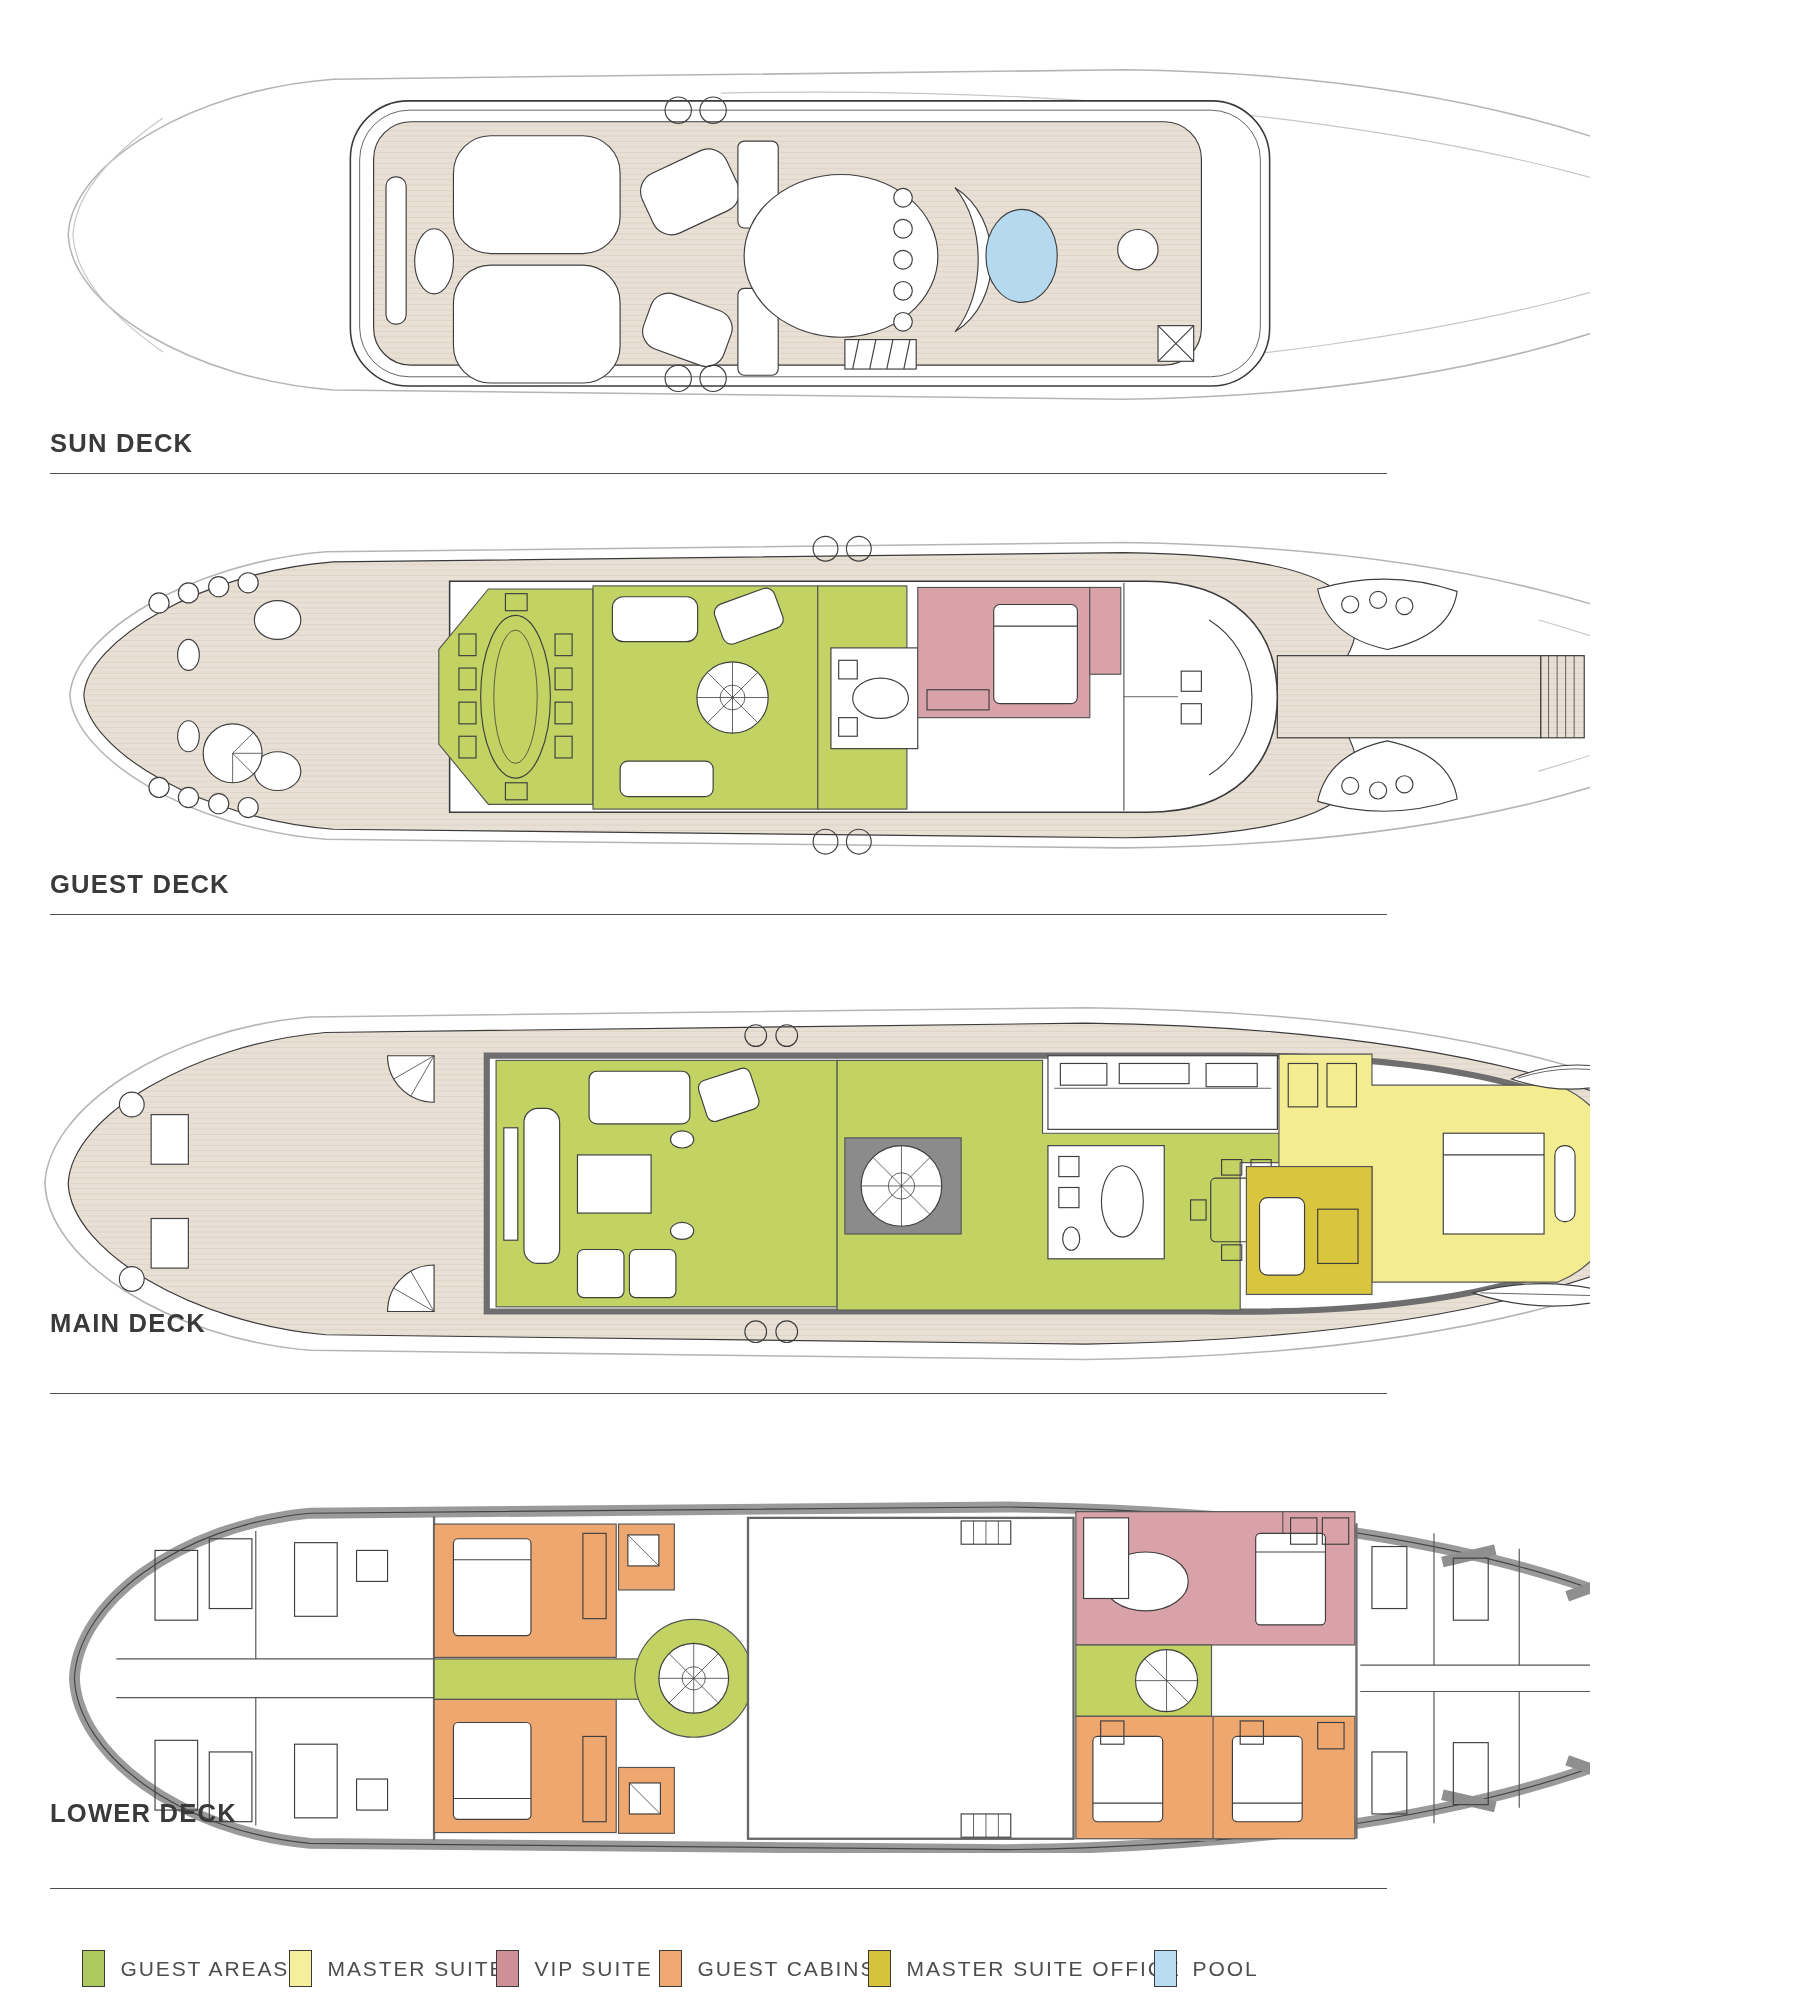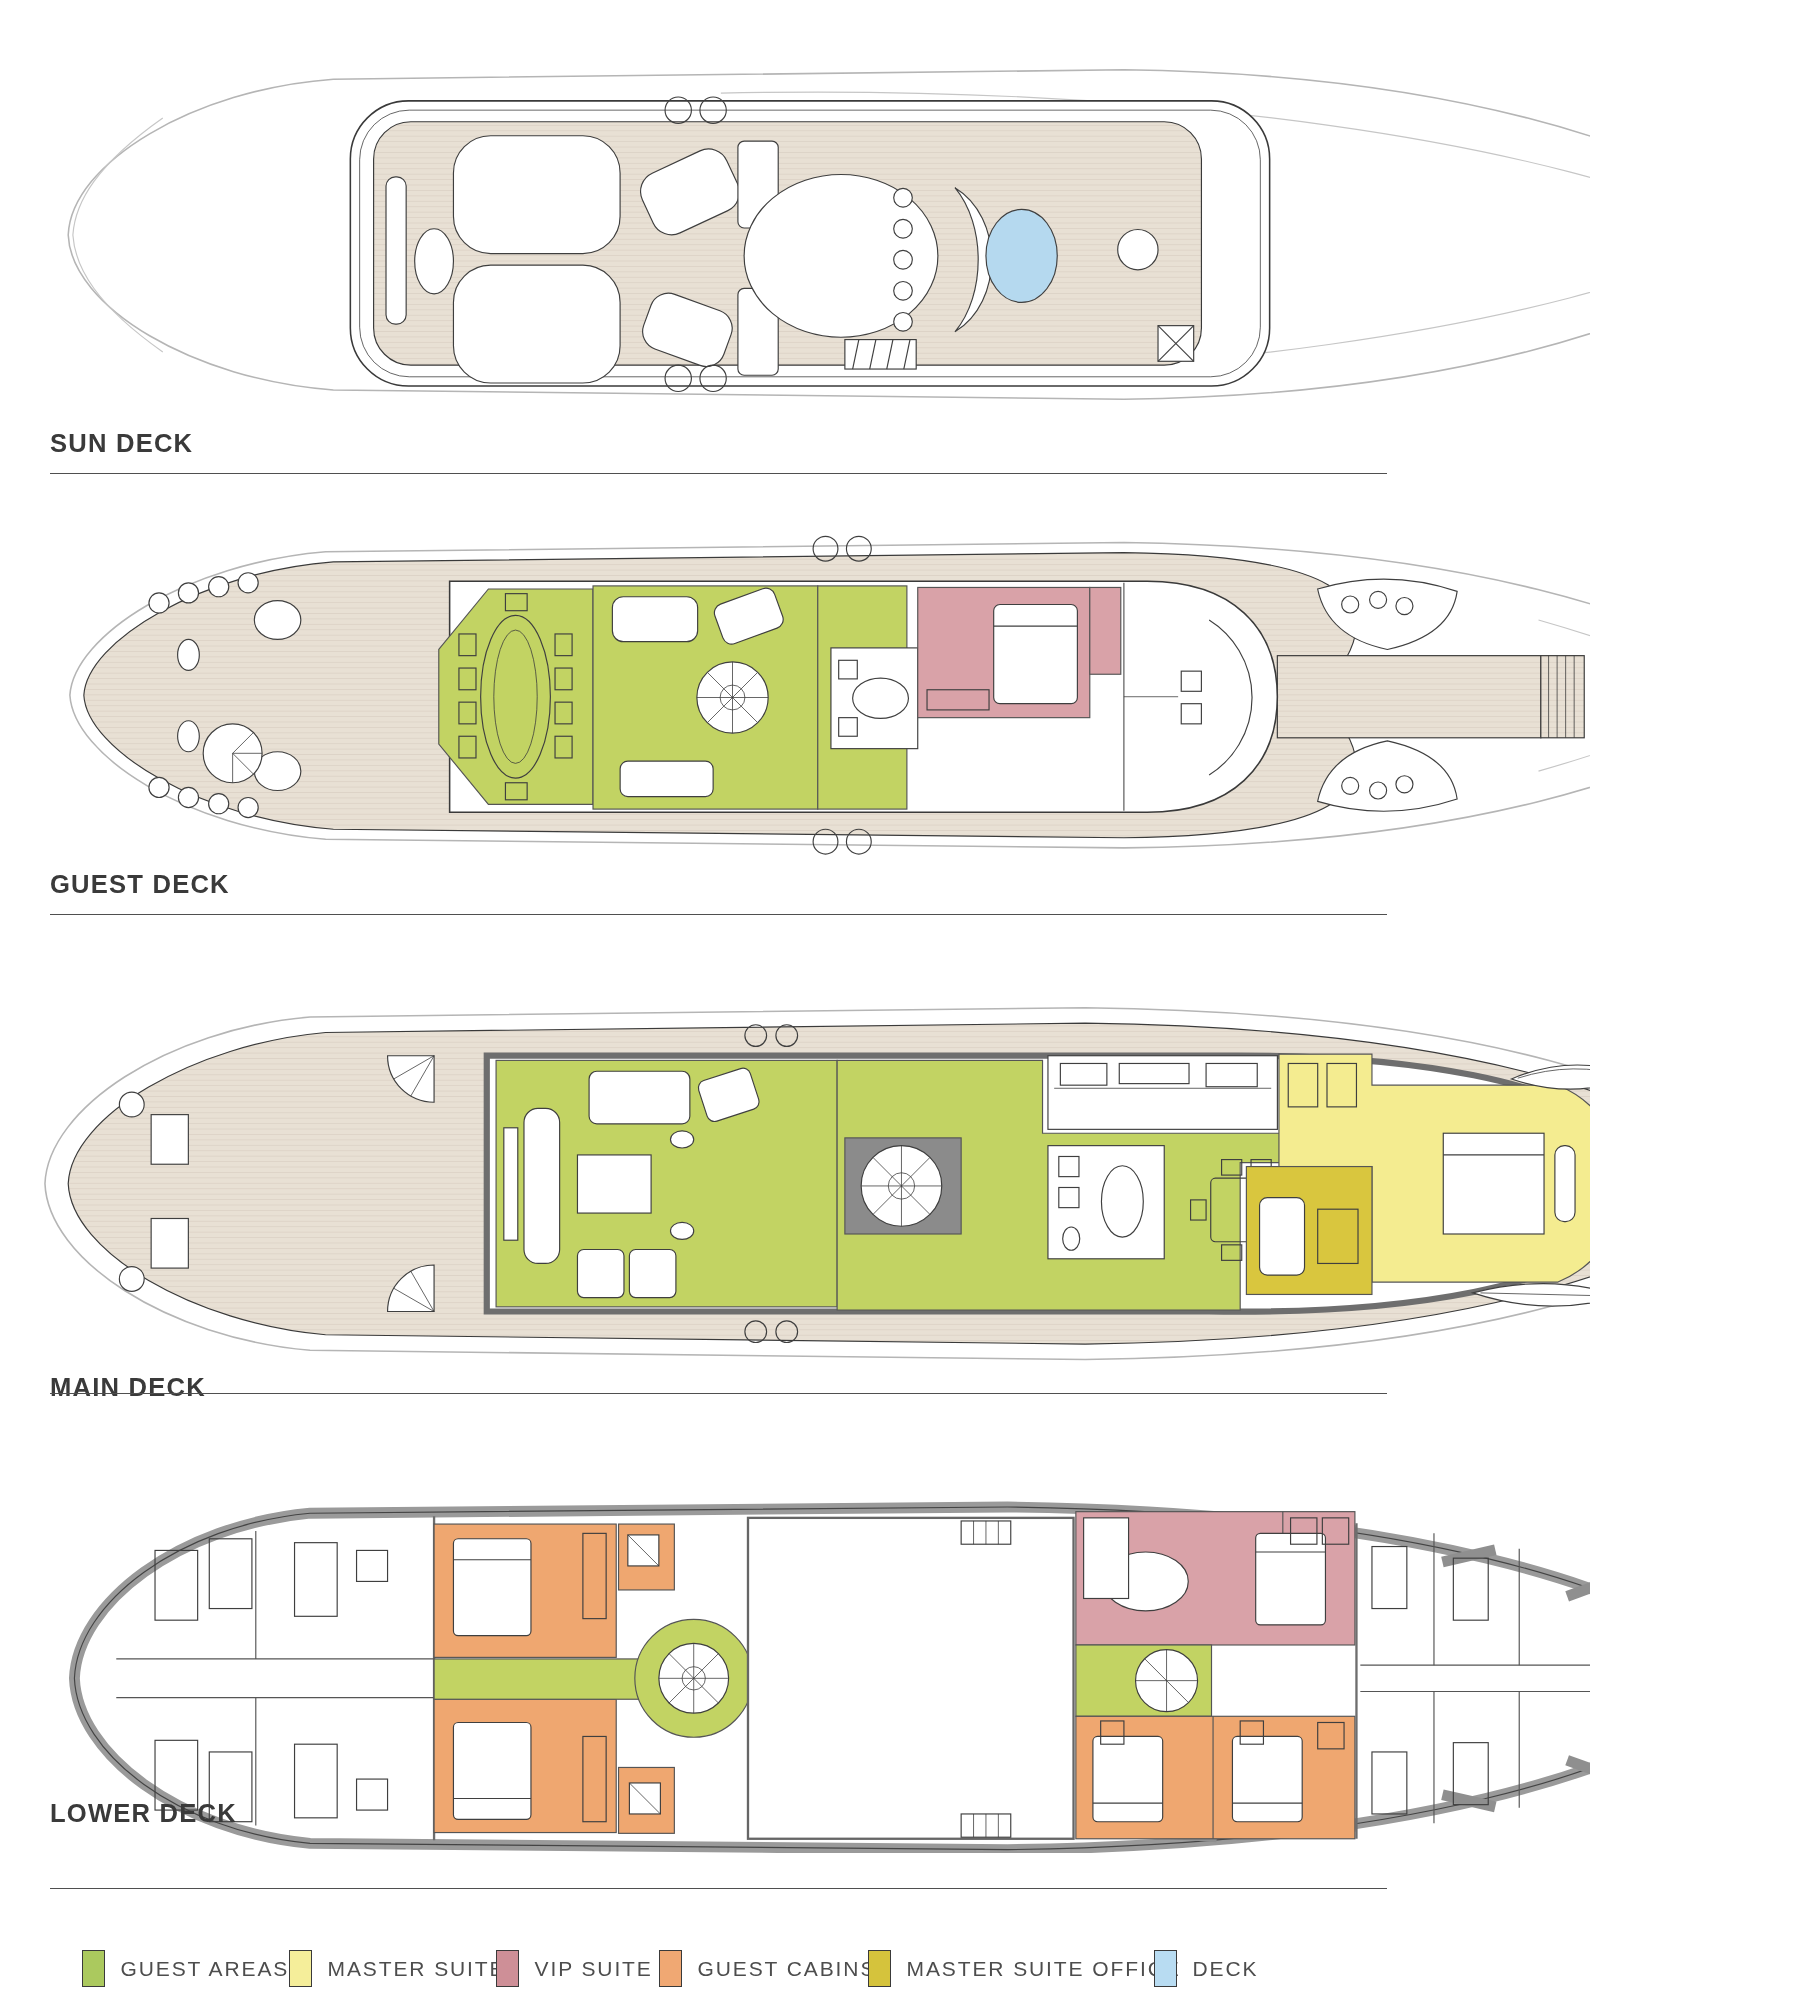--- a/index.html
+++ b/index.html
@@ -413,21 +413,21 @@
       <rect class="o1" x="2135" y="2100" width="80" height="65"></rect>
     </g>
   </svg>
 
   <div class="deck-label" style="top:429px">SUN DECK</div>
   <div class="rule" style="top:473px"></div>
 
   <div class="deck-label" style="top:870px">GUEST DECK</div>
   <div class="rule" style="top:914px"></div>
 
-  <div class="deck-label" style="top:1373px">MAIN DECK</div>
+  <div class="deck-label" style="top:1309px">MAIN DECK</div>
   <div class="rule" style="top:1393px"></div>
 
   <div class="deck-label" style="top:1799px">LOWER DECK</div>
   <div class="rule" style="top:1888px"></div>
 
   <div class="legend">
     <div class="legend-item" style="left:58px">
       <span class="swatch" style="background: rgb(171, 201, 94);"></span>
       <span class="legend-label">GUEST AREAS</span>
     </div>
@@ -442,18 +442,18 @@
     <div class="legend-item" style="left:635px">
       <span class="swatch" style="background: rgb(240, 168, 115);"></span>
       <span class="legend-label">GUEST CABINS</span>
     </div>
     <div class="legend-item" style="left:844px">
       <span class="swatch" style="background: rgb(213, 195, 60);"></span>
       <span class="legend-label">MASTER SUITE OFFICE</span>
     </div>
     <div class="legend-item" style="left:1130px">
       <span class="swatch" style="background: rgb(184, 220, 242);"></span>
-      <span class="legend-label">DECK</span>
+      <span class="legend-label">POOL</span>
     </div>
   </div>
 
 </div>
 
 
 </body></html>

